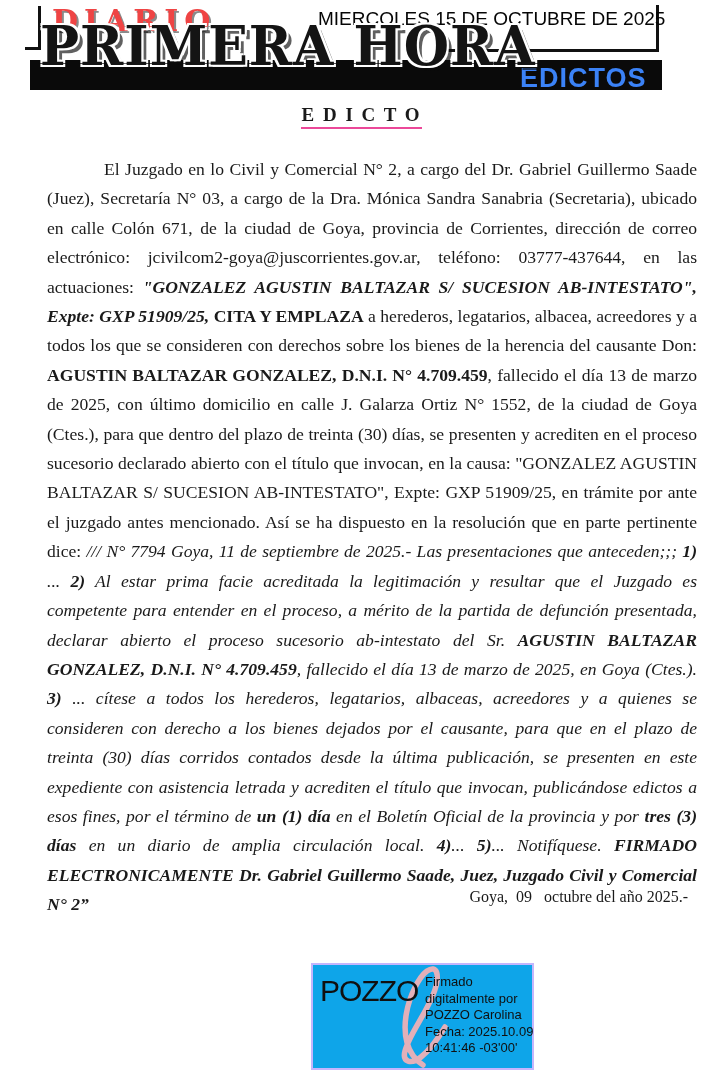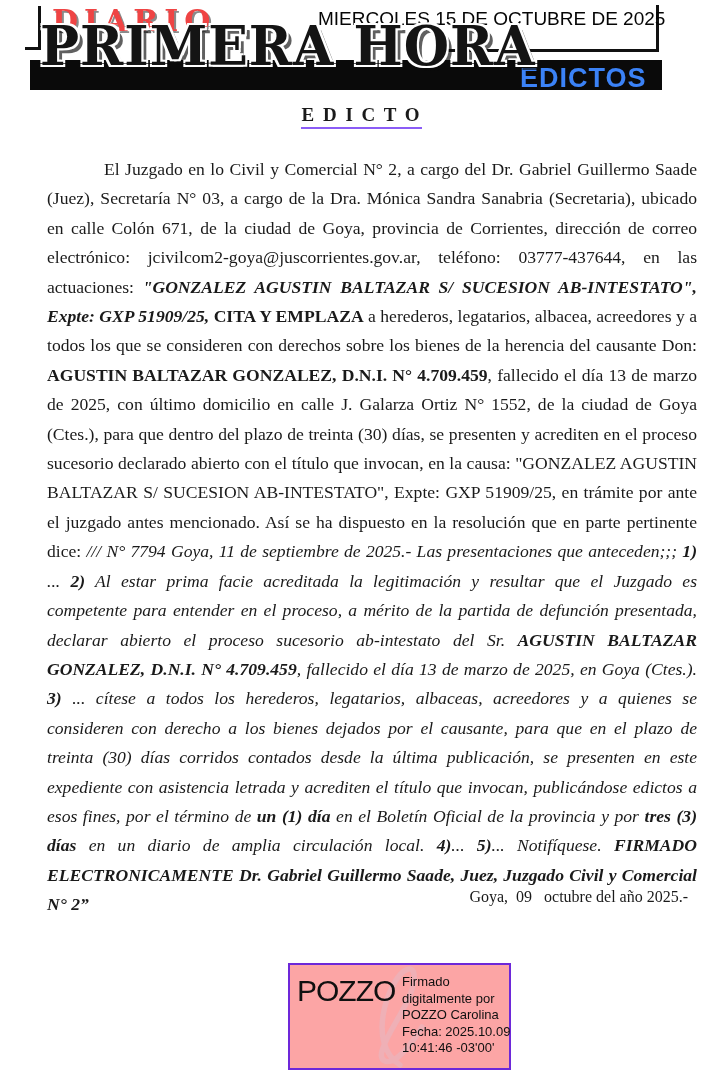--- a/index.html
+++ b/index.html
@@ -52,40 +52,40 @@
     white-space:nowrap;
   }
 
   
   .edict-title{
     position:absolute;left:0;top:104px;width:723px;
     text-align:center;font-weight:bold;font-size:19px;
     letter-spacing:2px;margin:0;
   }
   .edict-title span{
-    border-bottom:2px solid #8b5cf6;padding-bottom:2px;
+    border-bottom:2px solid #ec4899;padding-bottom:2px;
   }
   .edict-body{
     position:absolute;left:38px;top:146px;width:650px;
     font-size:17.6px;line-height:29.4px;
     text-align:justify;text-indent:57px;
     margin:9px;
   }
   .edict-body .b{font-weight:bold;}
   .edict-body .i{font-style:italic;}
   .dateline{
     position:absolute;left:38px;top:888px;width:650px;
     text-align:right;font-size:16px;
     white-space:pre;margin:0;
   }
 
   
   .sig-box{
-    position:absolute;left:288px;top:963px;width:219px;height:103px;
-    border:2px solid #6d28d9;background:#fca5a5;
+    position:absolute;left:311px;top:963px;width:219px;height:103px;
+    border:2px solid #c4b5fd;background:#0ea5e9;
   }
   .sig-flourish{position:absolute;left:58px;top:0px;z-index:1;}
   .sig-name{
     position:absolute;left:7px;top:4px;z-index:2;
     font-family:"Liberation Sans", sans-serif;
     font-size:30px;line-height:44px;letter-spacing:-1px;
     color:#101010;white-space:nowrap;
   }
   .sig-details{
     position:absolute;left:112px;top:9px;z-index:2;width:106px;

